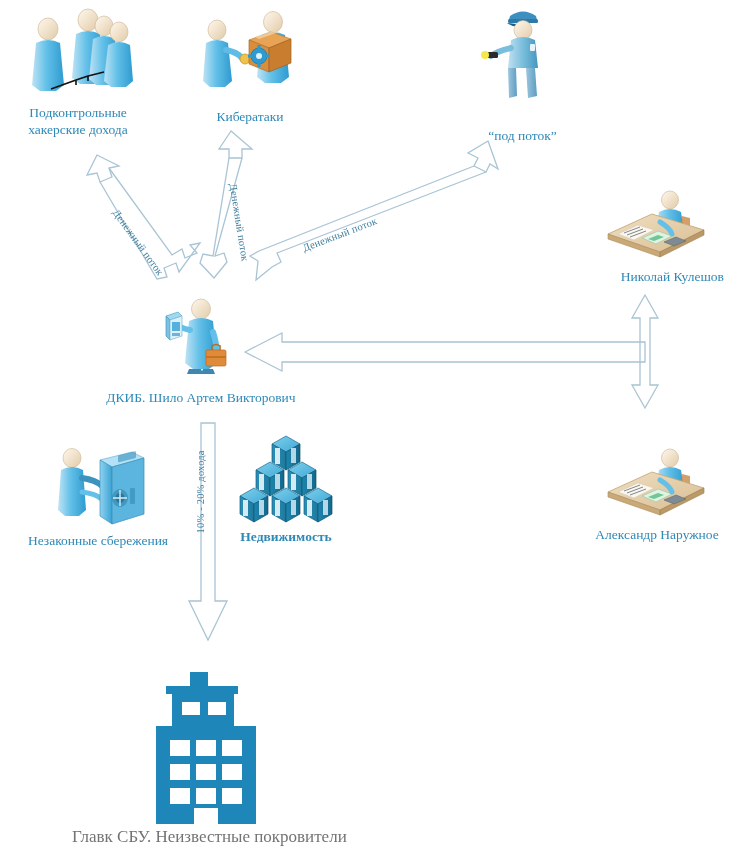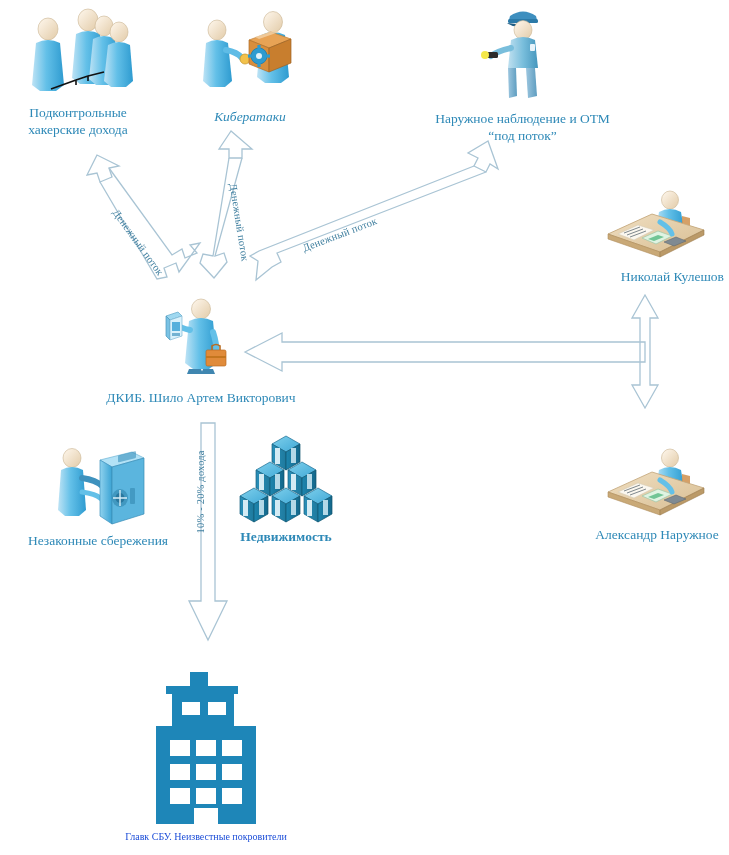--- a/index.html
+++ b/index.html
@@ -14,21 +14,21 @@
   .node{position:absolute;}
   .label{
     position:absolute;
     color:#2E89B7;
     font-size:13.5px;
     line-height:17px;
     text-align:center;
     white-space:nowrap;
     font-family:"Liberation Serif", serif;
   }
-  .label.dark{color:#1d4ed8;font-size:10px;}
+  .label.dark{color:#737373;font-size:17px;}
   .icon{position:absolute;}
   svg{display:block;overflow:visible;}
   .arrowlbl{
     position:absolute;
     color:#3E7E9E;
     font-size:10.5px;
     font-family:"Liberation Serif", serif;
     white-space:nowrap;
     letter-spacing:0.2px;
   }
@@ -129,21 +129,21 @@
           <circle r="3" fill="#DFF2FB"></circle>
           <g fill="#2E9BD0">
             <rect x="-1.6" y="-11" width="3.2" height="4"></rect>
               <rect x="-1.6" y="7" width="3.2" height="4"></rect>
             <rect x="-11" y="-1.6" width="4" height="3.2"></rect>
               <rect x="7" y="-1.6" width="4" height="3.2"></rect>
           </g>
         </g>
       </g>
     </svg>
-    <div class="label" style="left:-5px;top:102px;width:120px;font-style:italic;">Кибератаки</div>
+    <div class="label" style="left:-5px;top:102px;width:120px;">Кибератаки</div>
   </div>
 
   <div class="node" style="left:483px;top:4px;">
     <svg class="icon" width="80" height="98" viewBox="0 0 80 98">
       <defs>
         <linearGradient id="unifG" x1="0" y1="0" x2="1" y2="0">
           <stop offset="0%" stop-color="#BFE0F0"></stop>
             <stop offset="50%" stop-color="#79BEDC"></stop>
           <stop offset="100%" stop-color="#4596BD"></stop>
         </linearGradient>
@@ -164,21 +164,21 @@
       <path d="M25,64 l8,0 l1,28 -8,2 Z" fill="url(#pantG)"></path>
       <path d="M43,64 l9,0 l2,28 -9,2 Z" fill="url(#pantG)"></path>
 
       <path d="M28,44 q-14,3 -20,8" stroke="#79BEDC" stroke-width="6" fill="none" stroke-linecap="round"></path>
       <rect x="2" y="48" width="13" height="6" rx="1.5" fill="#2B2B2B"></rect>
       <circle cx="2" cy="51" r="4" fill="#F4E84B"></circle>
 
       <rect x="47" y="40" width="5" height="7" rx="1" fill="#E8F4FB"></rect>
     </svg>
     <div class="label" style="left:-78px;top:106px;width:235px;">
-      <span>Наружное наблюдение и ОТМ</span><br>
+      <br>
       <span>“под поток”</span>
     </div>
   </div>
 
   <div class="node" style="left:600px;top:186px;">
     <svg class="icon" width="112" height="78" viewBox="0 0 112 78">
       <defs>
         <linearGradient id="deskG" x1="0" y1="0" x2="1" y2="1">
           <stop offset="0%" stop-color="#F0DFC2"></stop>
             <stop offset="100%" stop-color="#D8BE93"></stop>

